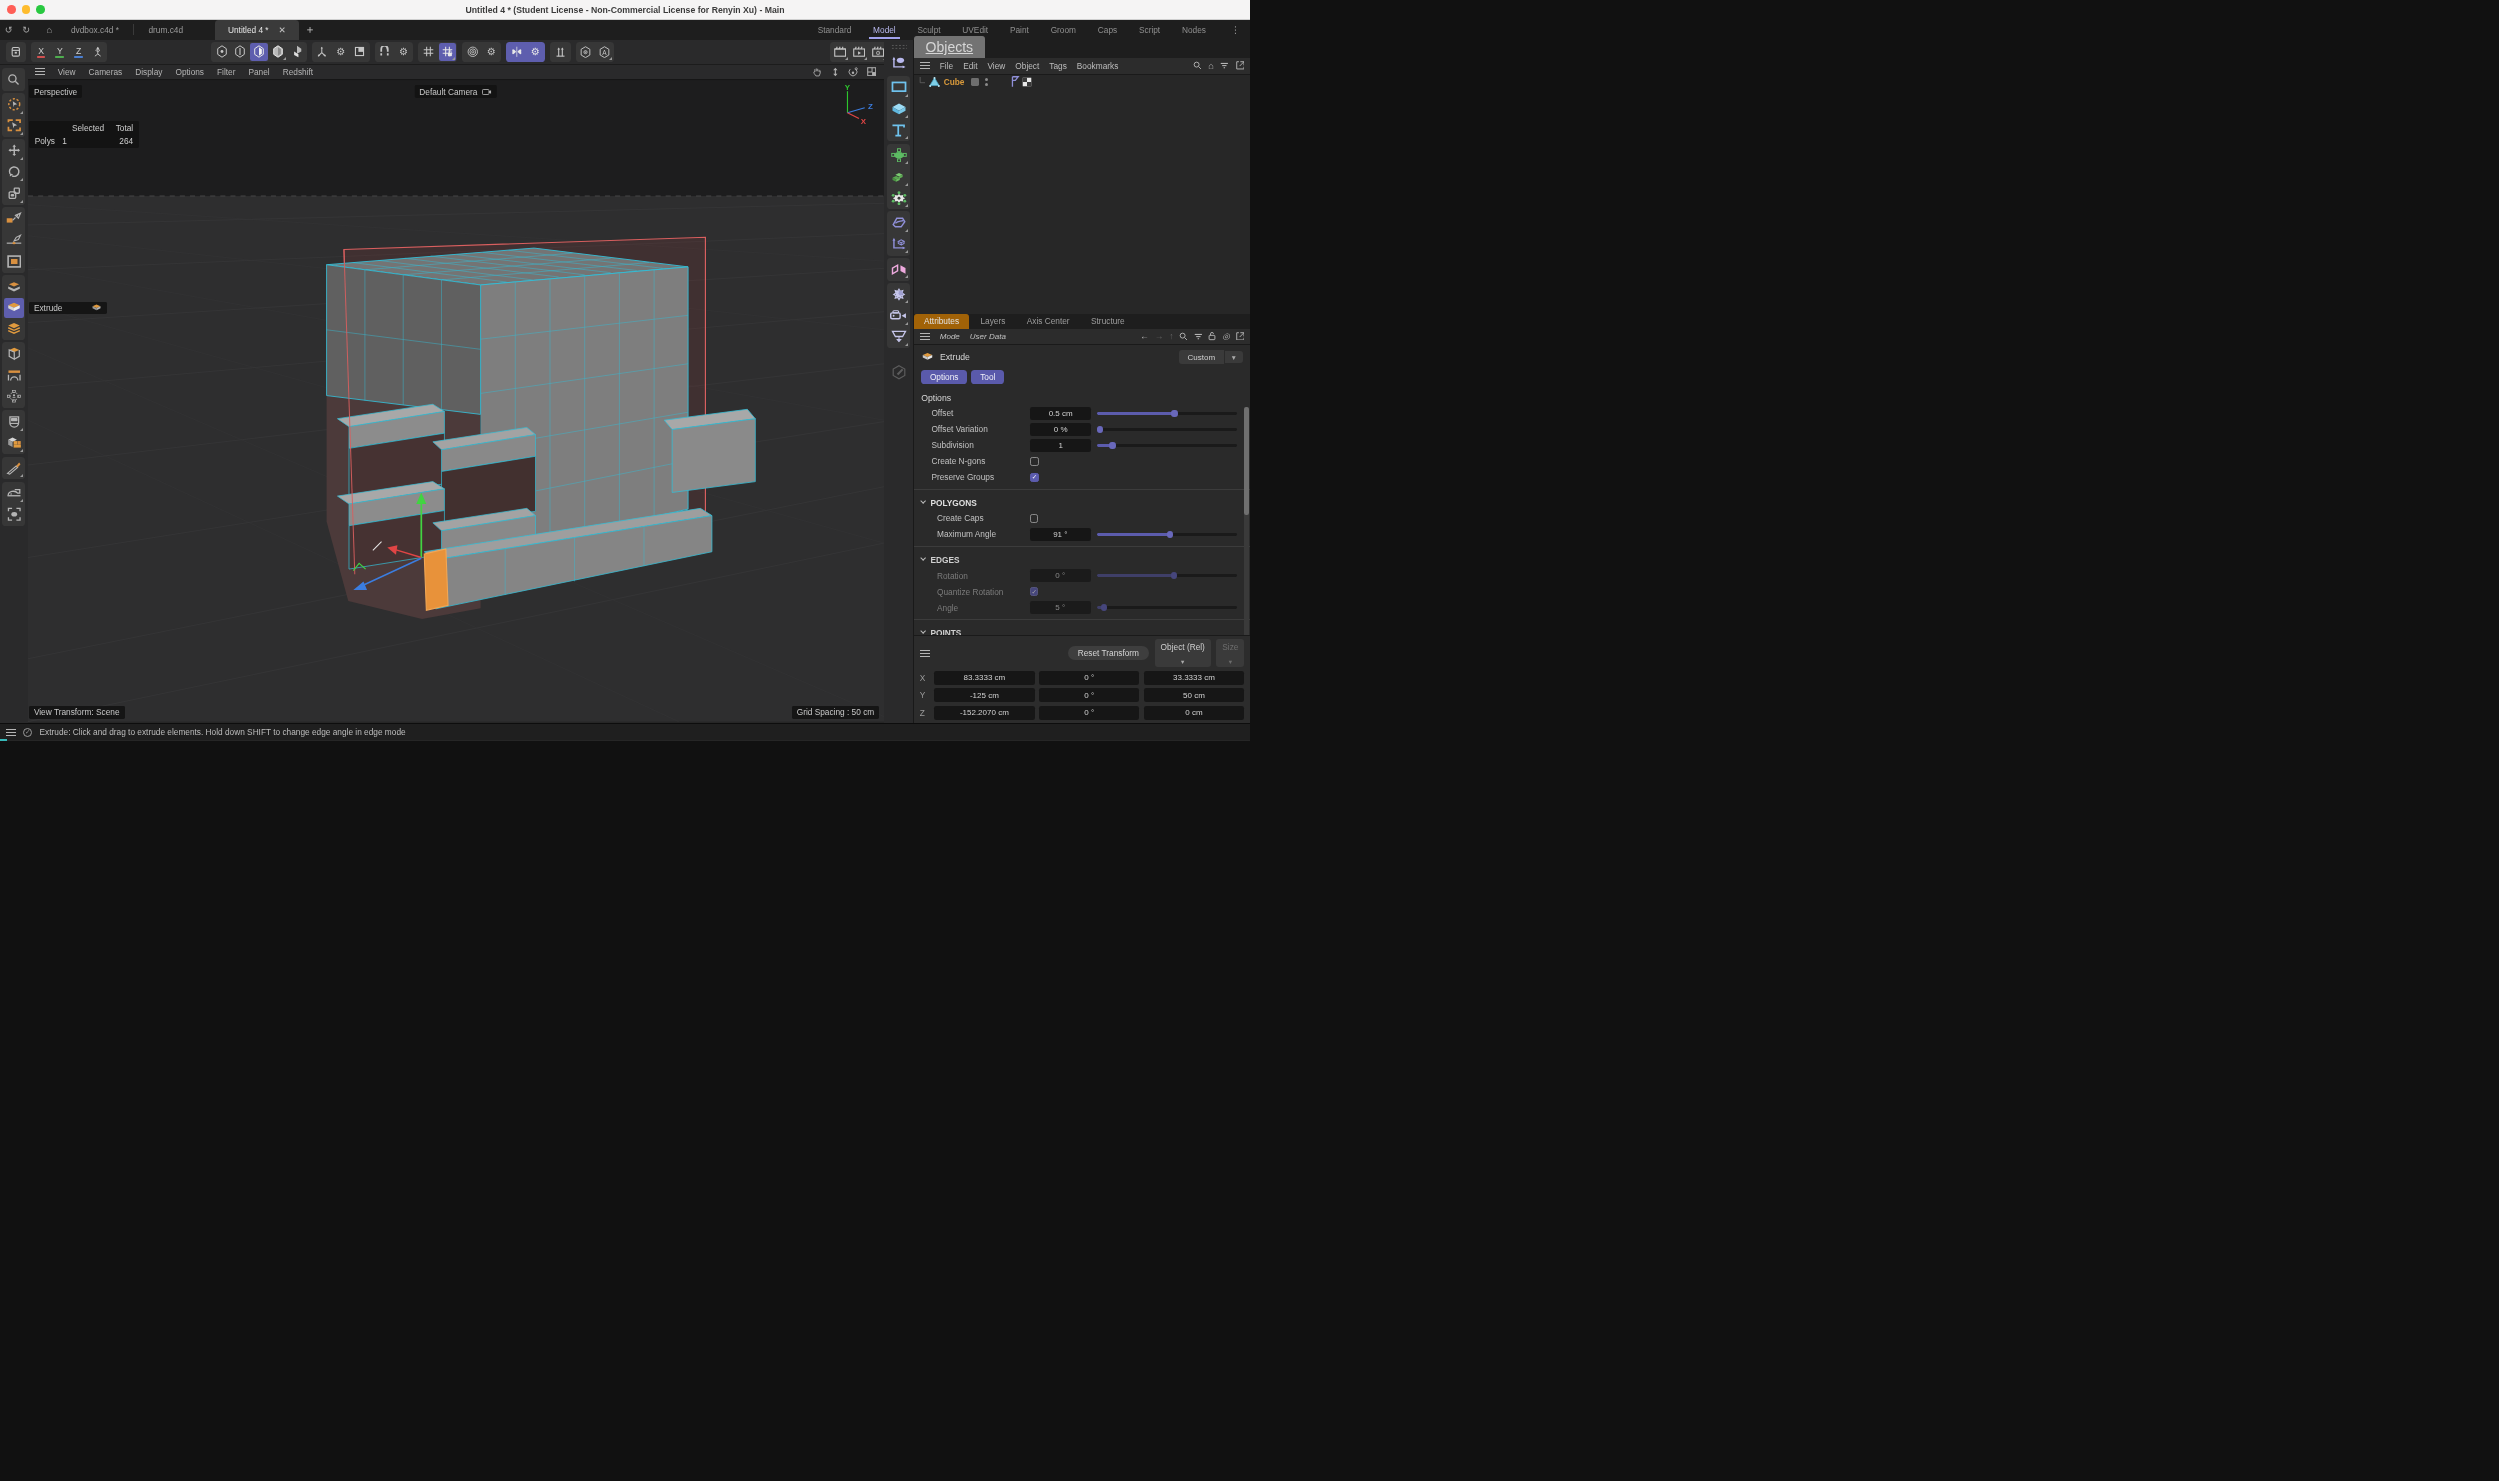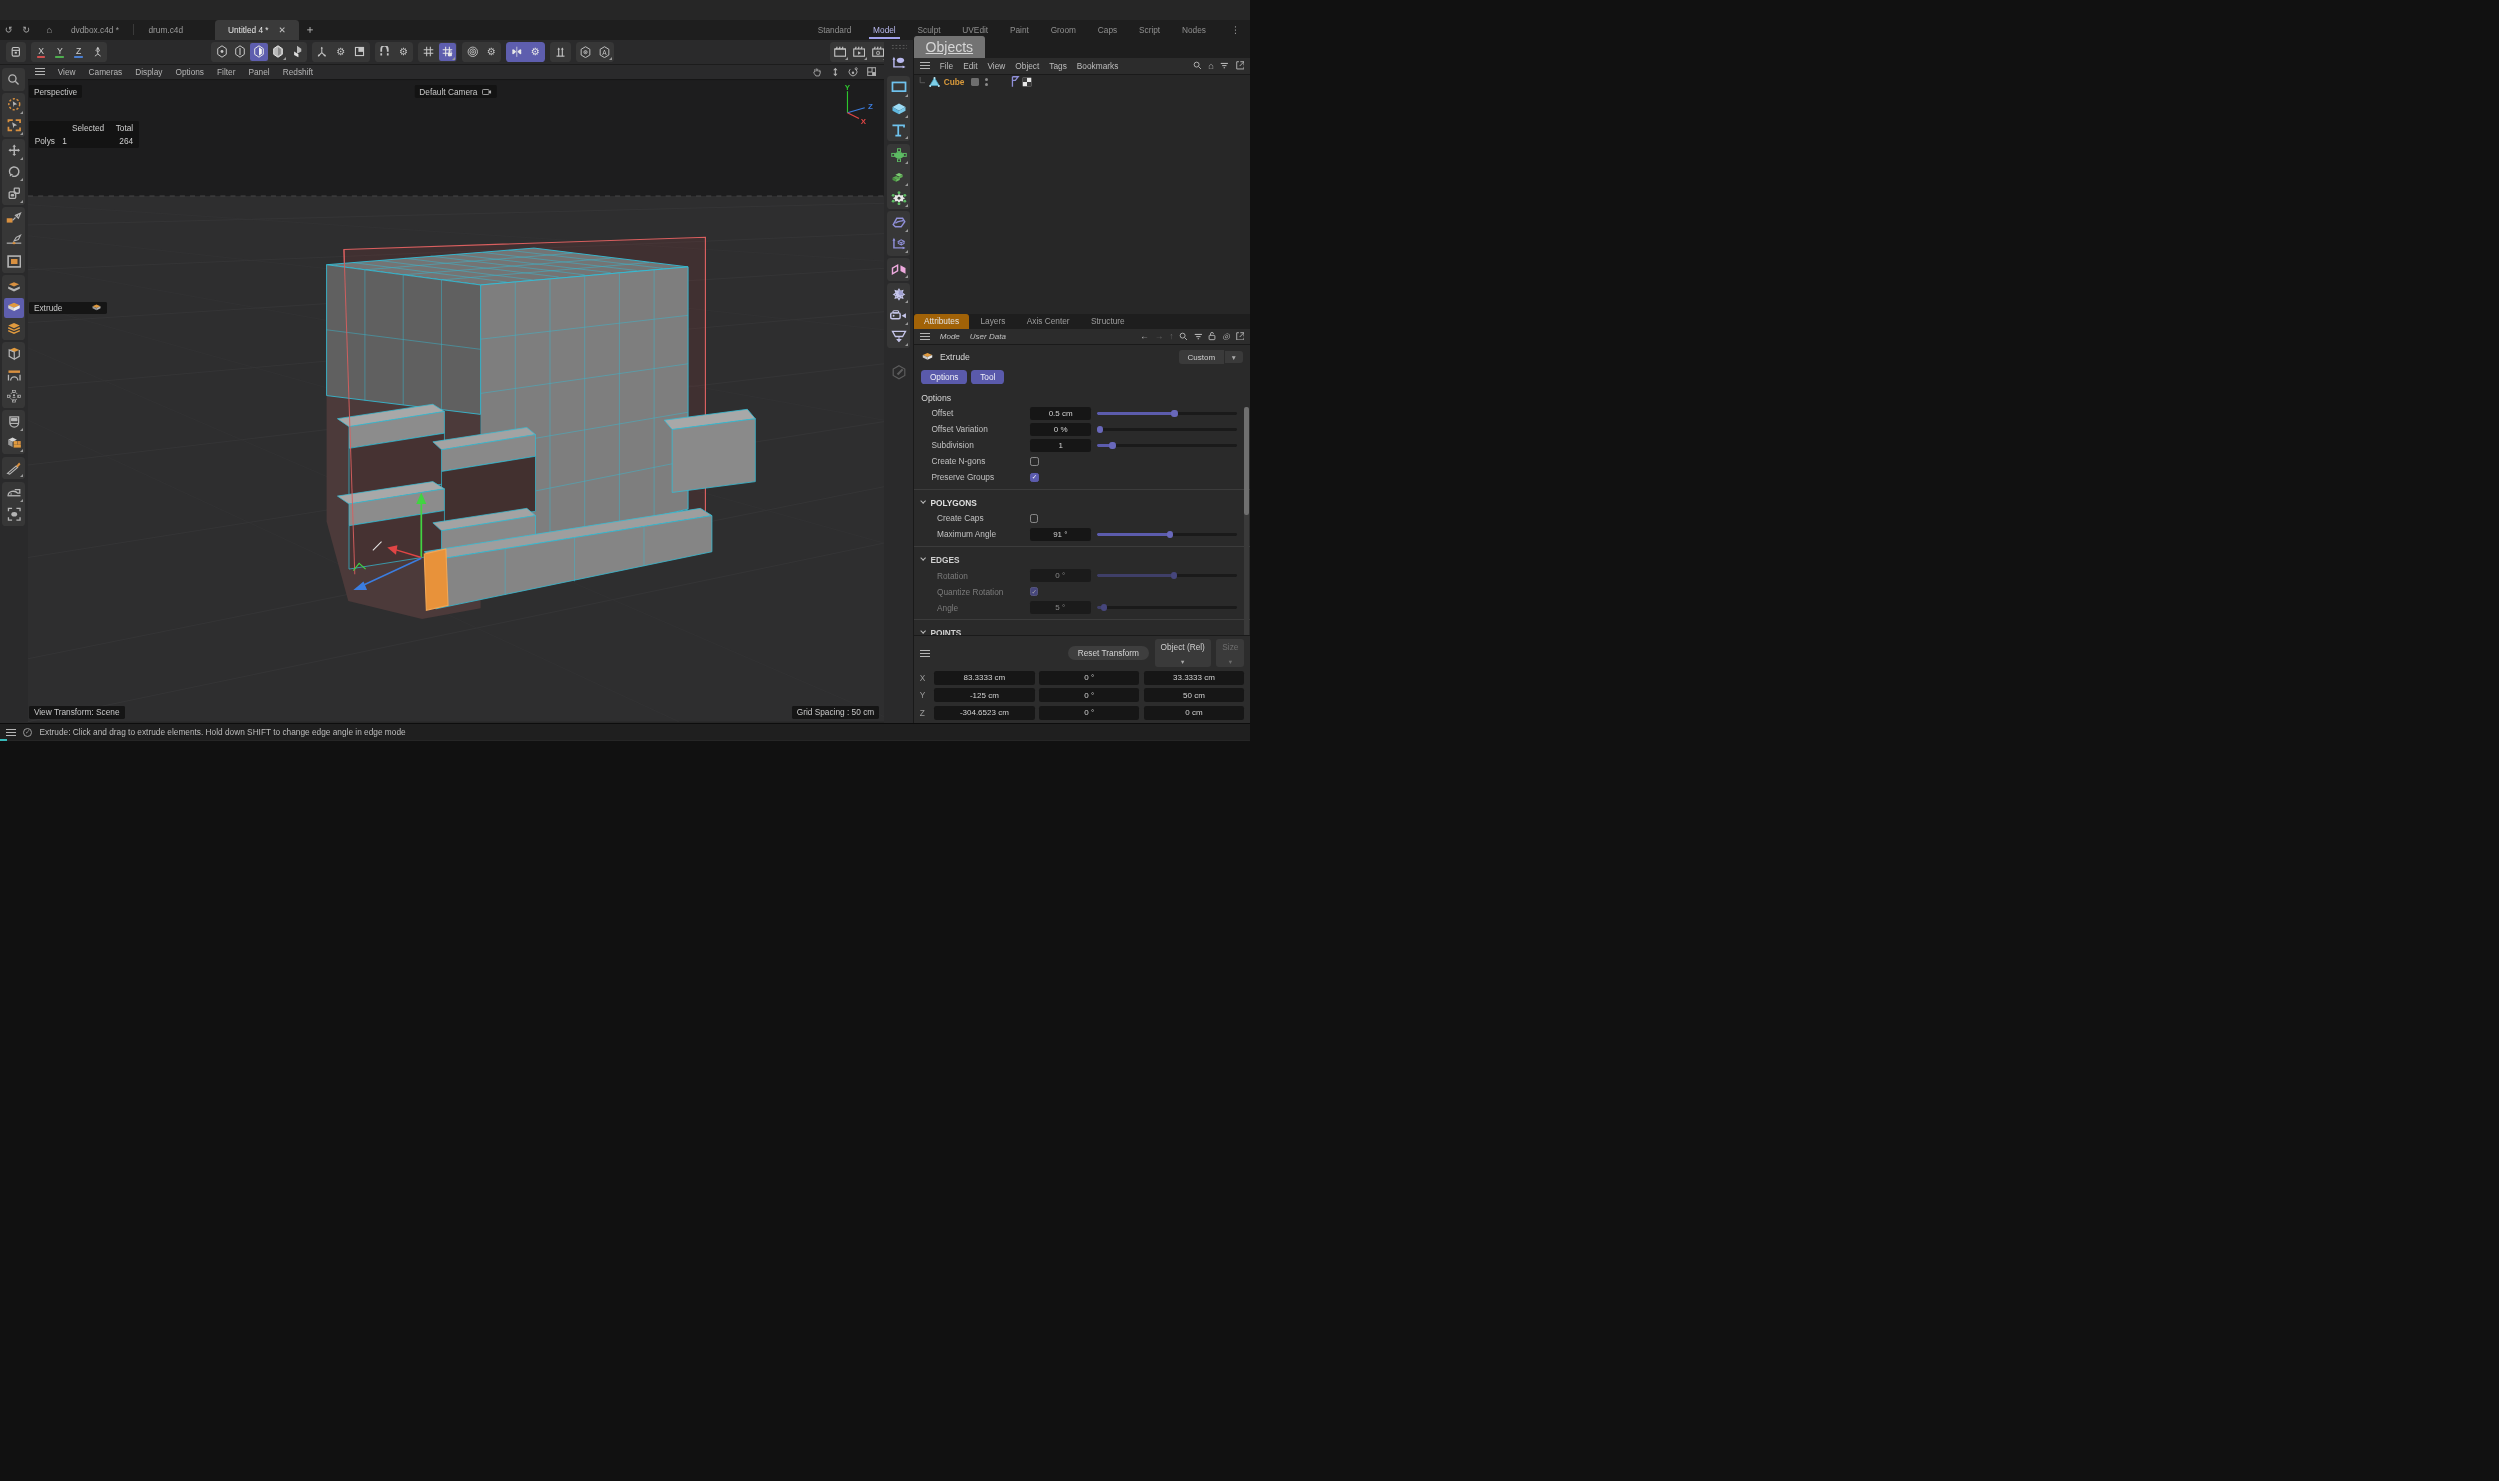--- a/index.html
+++ b/index.html
@@ -147,20 +147,28 @@
   .statusmsg { color:#bdbdbd; font-size:8.3px; }
   .teal { position:absolute; left:0; bottom:0; width:7.2px; height:2.2px; background:#37b9b9; }
 
   svg { display:block; }
 </style>
 </head>
 <body>
 
 <div id="app">
 
+  <div class="titlebar">
+    <div class="lights">
+      <span class="light r"></span>
+      <span class="light y"></span>
+      <span class="light g"></span>
+    </div>
+    <div class="wintitle">Untitled 4 * (Student License - Non-Commercial License for Renyin Xu) - Main</div>
+  </div>
 
   <div class="tabbar">
     <span class="tb-ico">↺</span>
     <span class="tb-ico">↻</span>
     <span class="tb-ico" style="margin-left:5.8px">⌂</span>
     <div class="doc-tab">
         <span>dvdbox.c4d *</span>
       </div>
     <div class="doc-sep"></div>
     <div class="doc-tab">
@@ -1089,21 +1097,21 @@
       <div class="coordgrid">
         <span class="caxis">X</span>
         <span class="cval">83.3333 cm</span>
         <span class="cval">0 °</span>
         <span class="cval">33.3333 cm</span>
         <span class="caxis">Y</span>
         <span class="cval">-125 cm</span>
         <span class="cval">0 °</span>
         <span class="cval">50 cm</span>
         <span class="caxis">Z</span>
-        <span class="cval">-304.6523 cm</span>
+        <span class="cval">-152.2070 cm</span>
         <span class="cval">0 °</span>
         <span class="cval">0 cm</span>
       </div>
     </div>
   </div>
 
   <div class="statusbar">
     <span class="menu-bars"></span>
     <span class="ck">✓</span>
     <span class="statusmsg">Extrude: Click and drag to extrude elements. Hold down SHIFT to change edge angle in edge mode</span>

